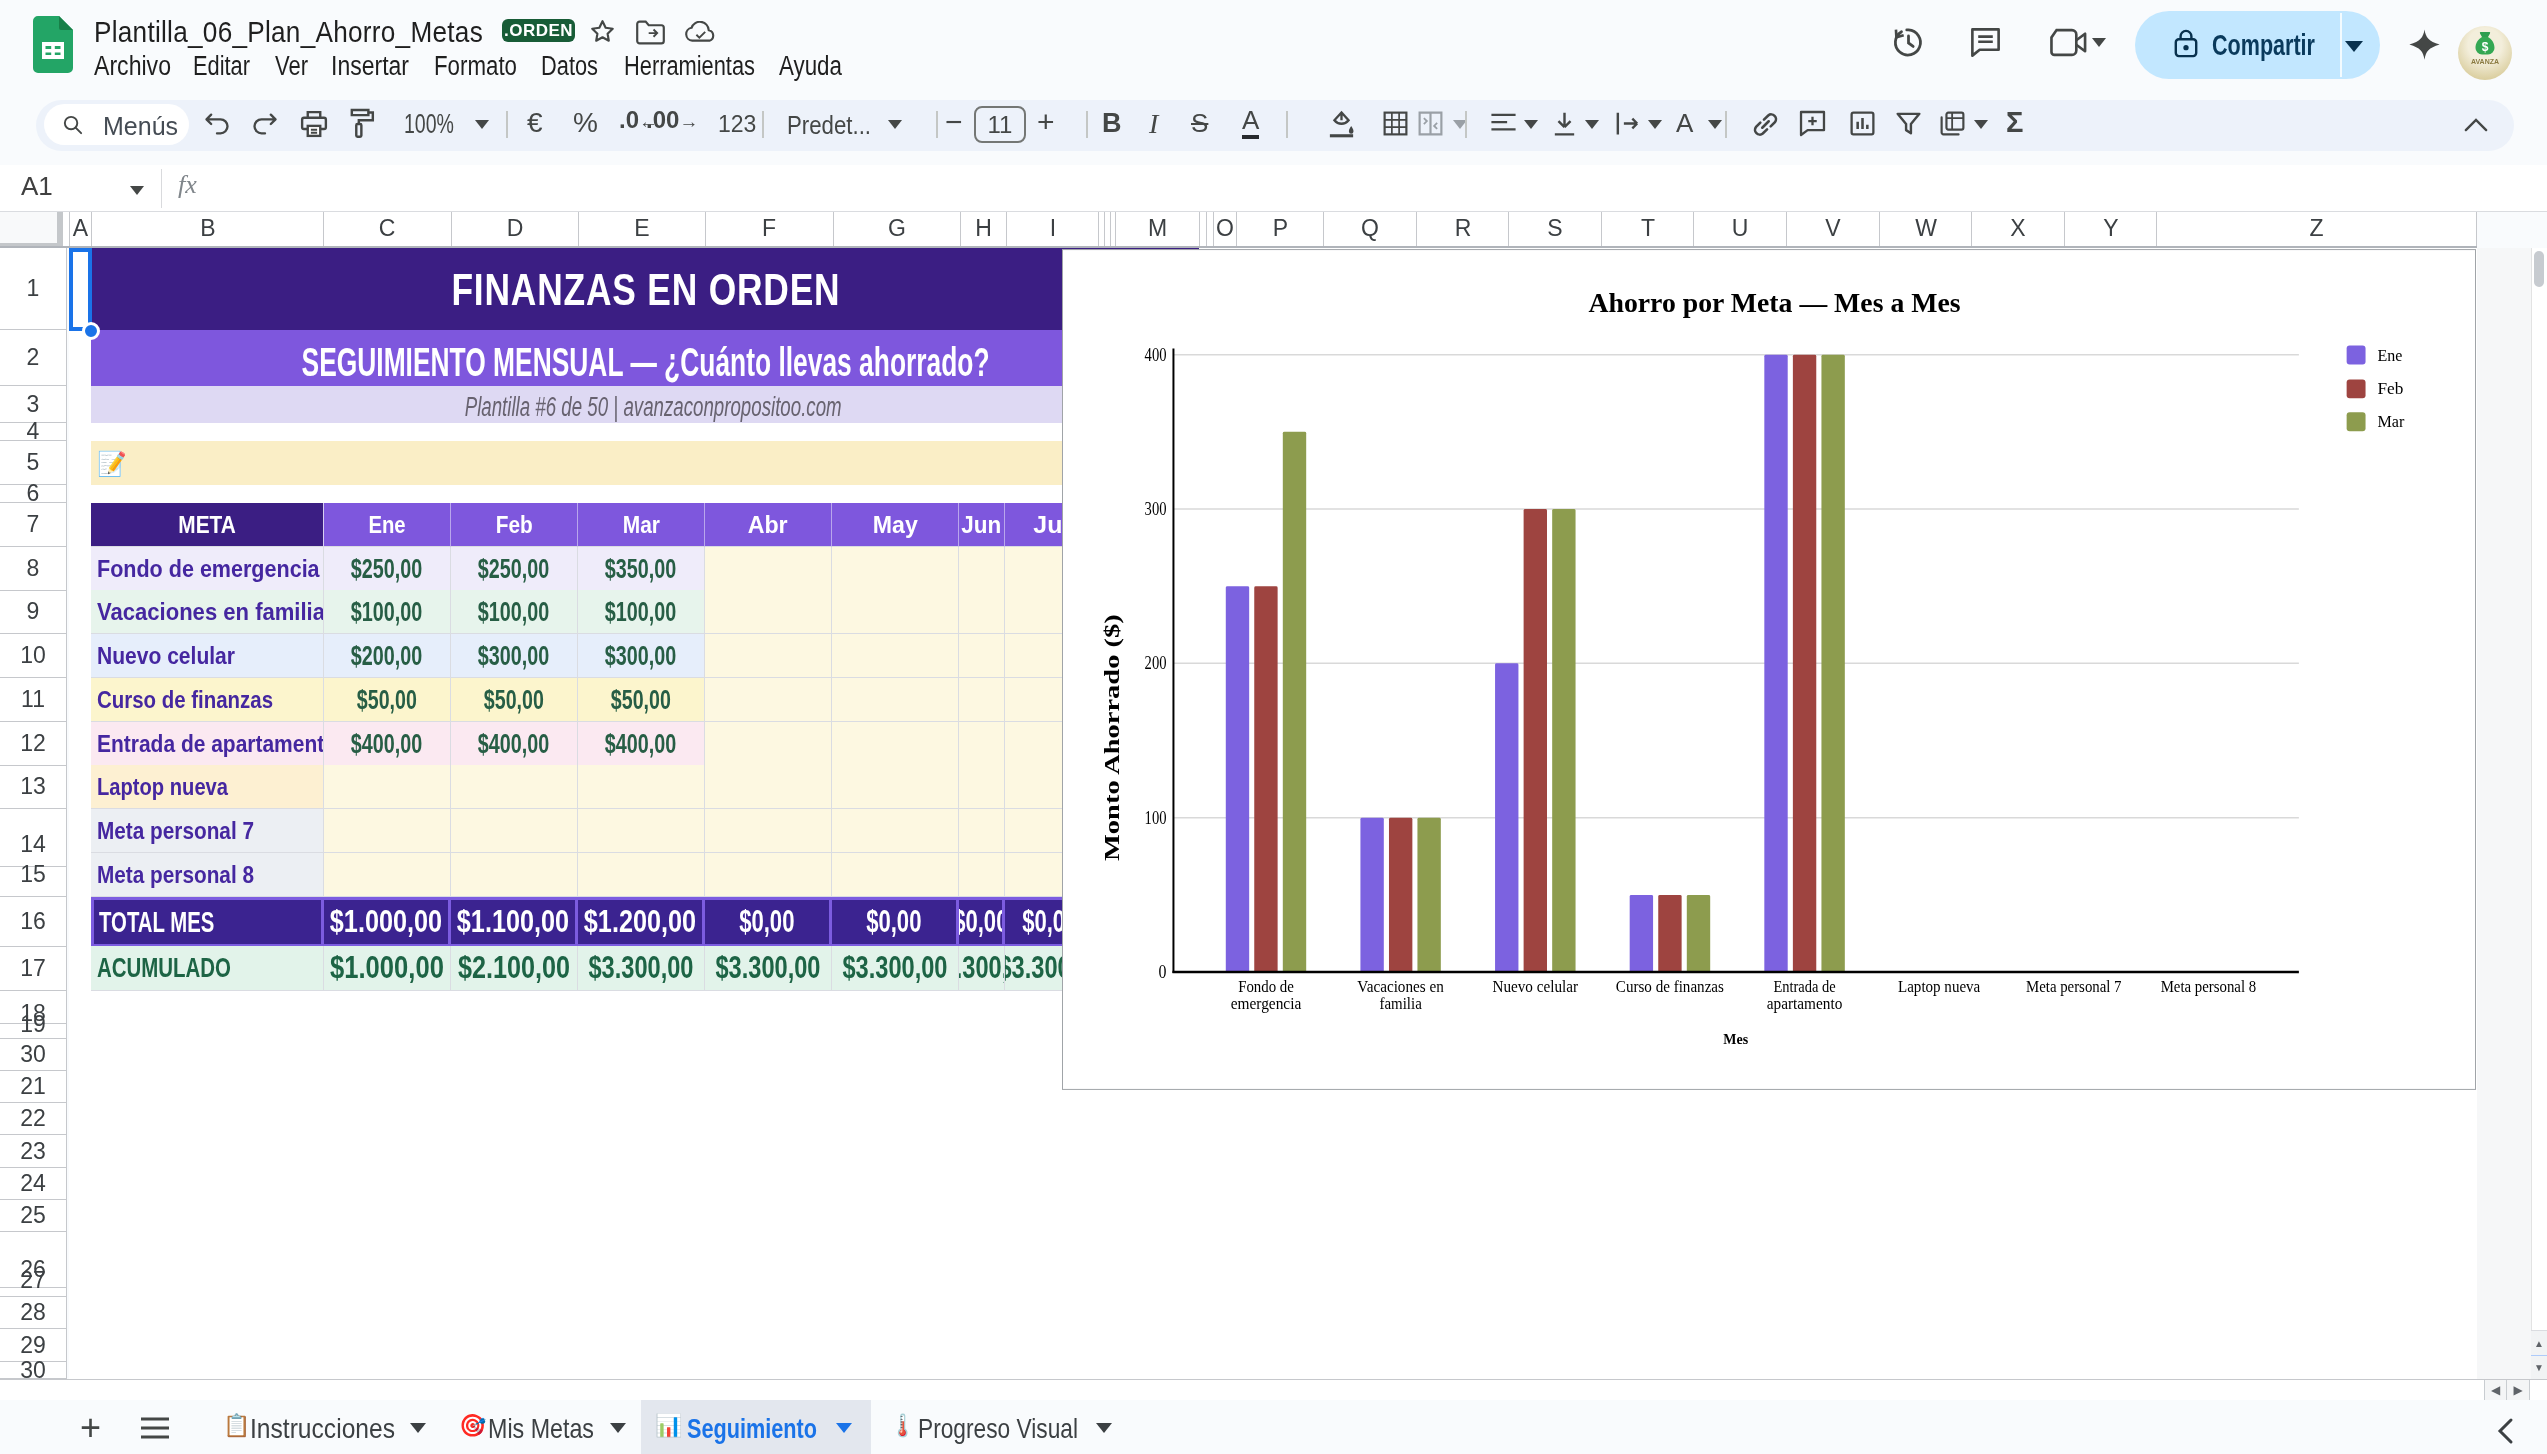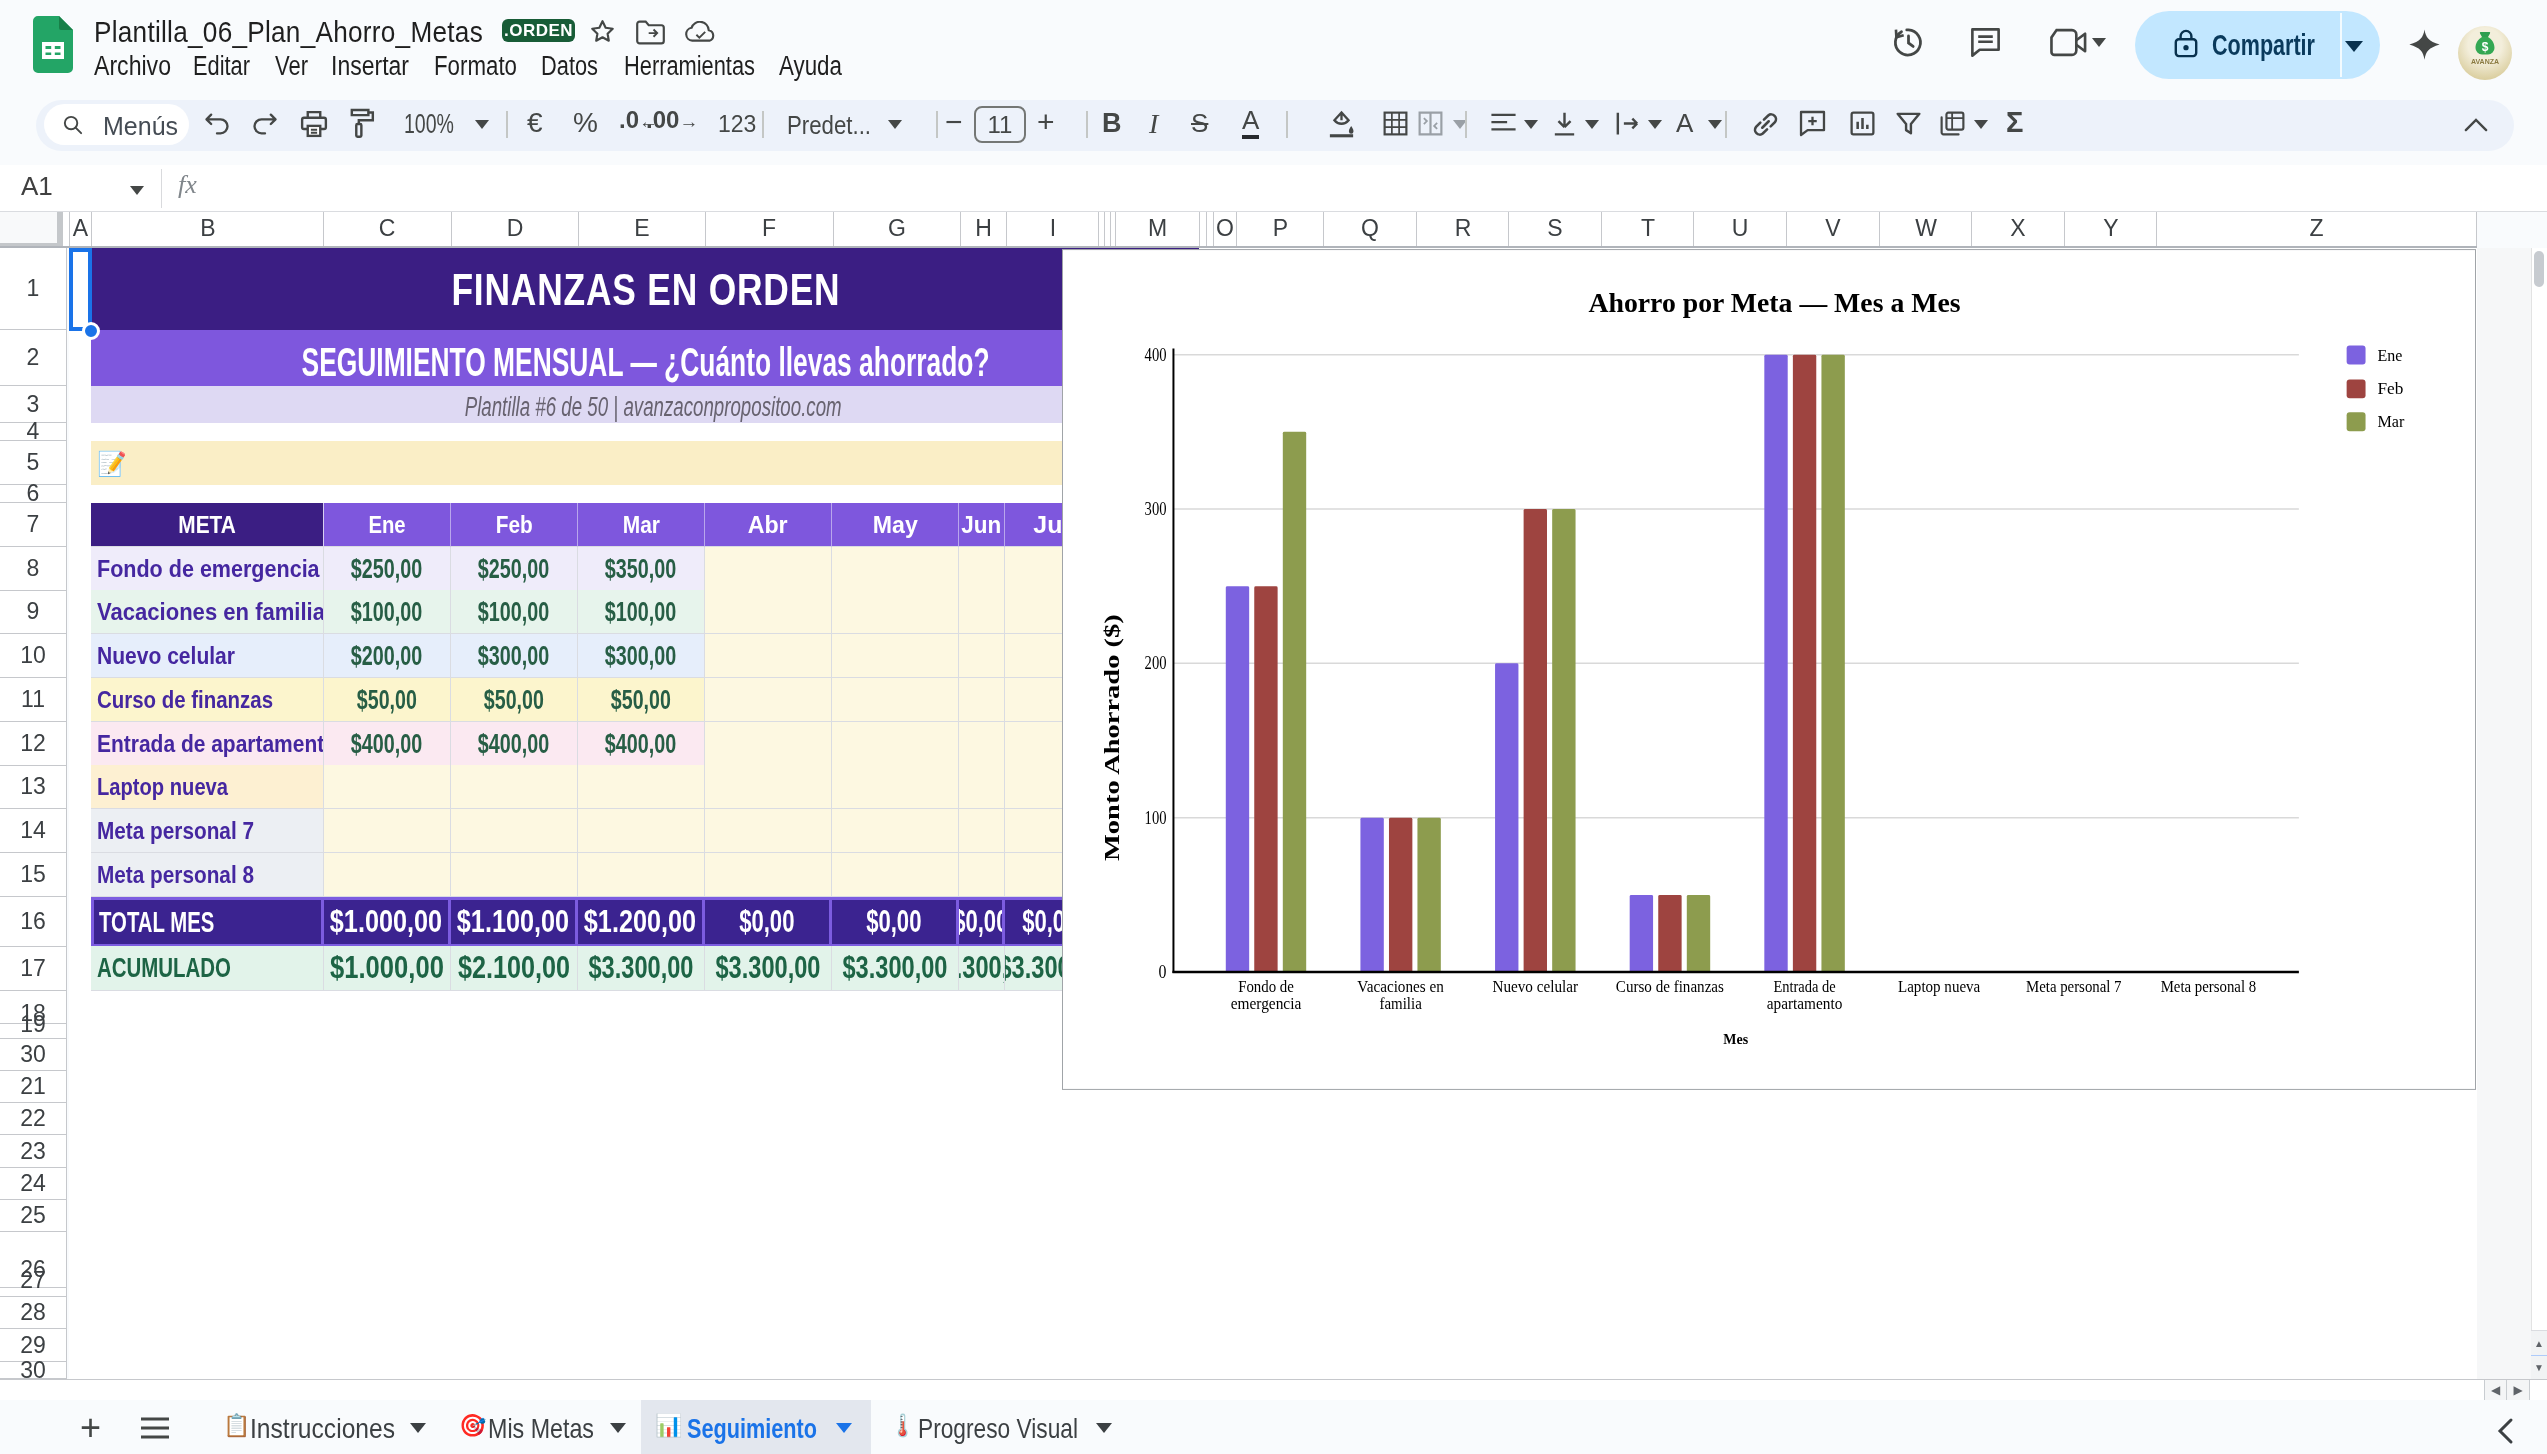--- a/index.html
+++ b/index.html
@@ -221,21 +221,21 @@
     <div class="rowhdr" style="top:175px;height:18px">4</div>
     <div class="rowhdr" style="top:193px;height:44px">5</div>
     <div class="rowhdr" style="top:237px;height:18px">6</div>
     <div class="rowhdr" style="top:255px;height:44px">7</div>
     <div class="rowhdr" style="top:299px;height:44px">8</div>
     <div class="rowhdr" style="top:342px;height:44px">9</div>
     <div class="rowhdr" style="top:386px;height:44px">10</div>
     <div class="rowhdr" style="top:430px;height:44px">11</div>
     <div class="rowhdr" style="top:474px;height:44px">12</div>
     <div class="rowhdr" style="top:517px;height:44px">13</div>
-    <div class="rowhdr" style="top:561px;height:44px">14</div>
+    <div class="rowhdr" style="top:575px;height:44px">14</div>
     <div class="rowhdr" style="top:605px;height:44px">15</div>
     <div class="rowhdr" style="top:649px;height:50px">16</div>
     <div class="rowhdr" style="top:698px;height:45px">17</div>
     <div class="rowhdr" style="top:756px;height:20px">18</div>
     <div class="rowhdr" style="top:763px;height:28px">19</div>
     <div class="rowhdr" style="top:791px;height:32px">30</div>
     <div class="rowhdr" style="top:823px;height:32px">21</div>
     <div class="rowhdr" style="top:855px;height:32px">22</div>
     <div class="rowhdr" style="top:888px;height:32px">23</div>
     <div class="rowhdr" style="top:920px;height:32px">24</div>

